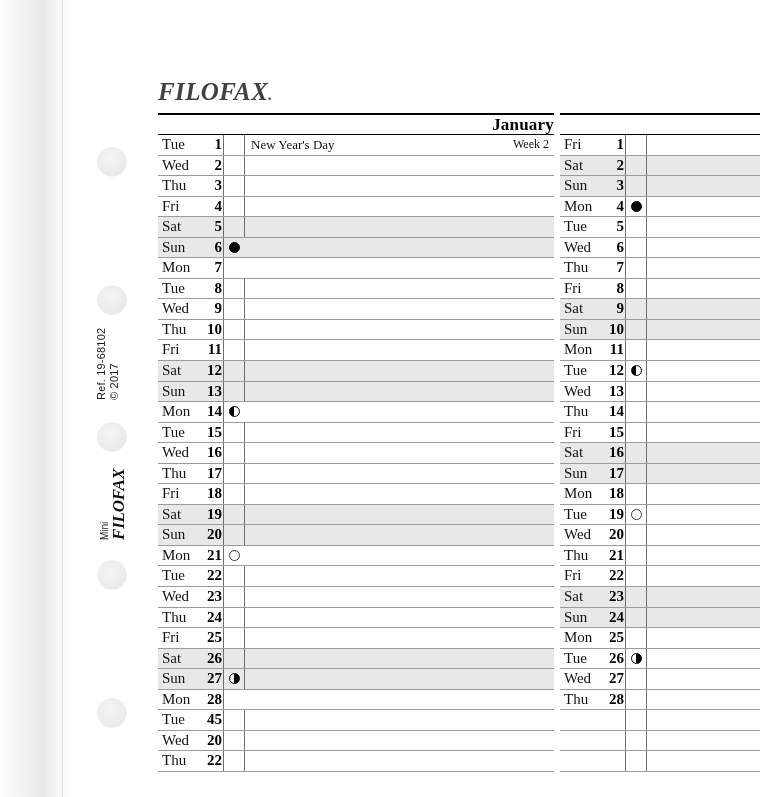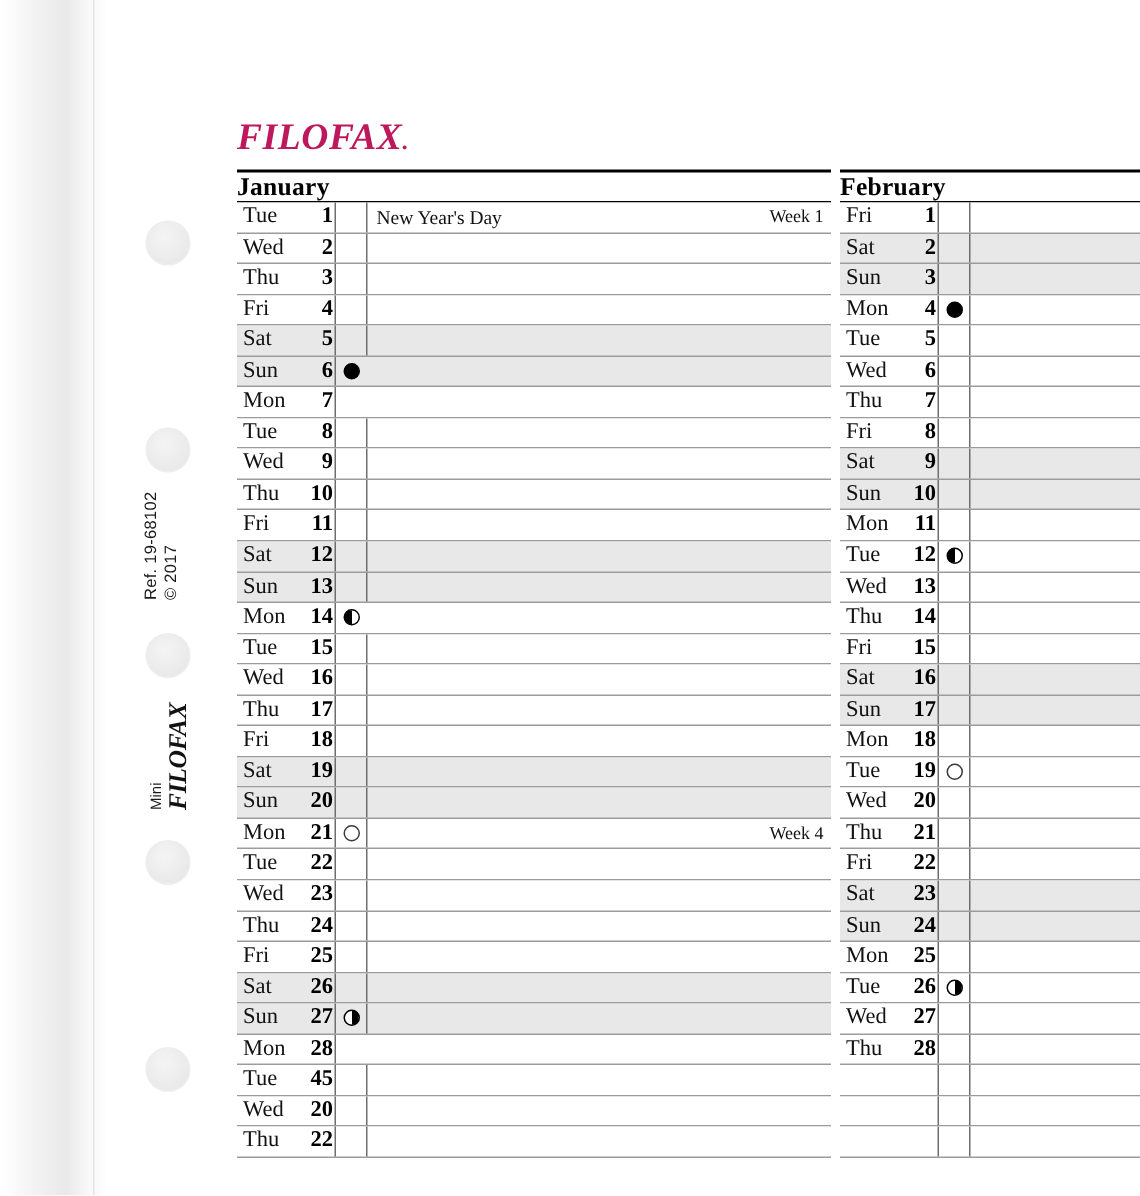--- a/index.html
+++ b/index.html
@@ -96,42 +96,42 @@
   
   .brandmark {
     position: absolute;
     left: 158px;
     top: 79px;
     font-family: "Liberation Serif", serif;
     font-style: italic;
     font-weight: bold;
     font-size: 25px;
     letter-spacing: 0.4px;
-    color: #be185d;
+    color: #404040;
     line-height: 1;
   }
   .brandmark .dot { font-size: 16px; }
 
   
   .month {
     position: absolute;
     top: 113px;
   }
   #month-jan { left: 158px; width: 396px; }
   #month-feb { left: 560px; width: 396px; }
 
   .month-title-wrap {
     position: relative;
     height: 22px;
     border-top: 2px solid #000000;
     border-bottom: 1px solid #000000;
     box-sizing: border-box;
   }
   .month-title {
-    text-align: left;
+    text-align: right;
     font-family: "Liberation Serif", serif;
     font-weight: bold;
     font-size: 17px;
     line-height: 20px;
     color: #000000;
     letter-spacing: 0.2px;
   }
 
   .rows { position: relative; }
 
@@ -259,21 +259,21 @@
     <div class="month" id="month-jan">
       <div class="month-title-wrap">
         <div class="month-title">January</div>
       </div>
       <div class="rows" id="rows-jan">
           <div class="drow">
             <div class="c-day">Tue</div>
             <div class="c-num">1</div>
             <div class="c-moon"></div>
             <div class="c-note">
-              <span class="week-text">Week 1</span>
+              <span class="week-text">Week 2</span>
               <span class="note-text">New Year's Day</span>
             </div>
           </div>
           <div class="drow">
             <div class="c-day">Wed</div>
             <div class="c-num">2</div>
             <div class="c-moon"></div>
             <div class="c-note">
               <span class="week-text"></span>
               <span class="note-text"></span>
@@ -431,24 +431,20 @@
             <div class="c-note">
               <span class="week-text"></span>
               <span class="note-text"></span>
             </div>
           </div>
           <div class="drow">
             <div class="c-day">Mon</div>
             <div class="c-num">21</div>
             <div class="c-moon">
               <span class="moon new"></span>
-            </div>
-            <div class="c-note">
-              <span class="week-text">Week 4</span>
-              <span class="note-text"></span>
             </div>
           </div>
           <div class="drow">
             <div class="c-day">Tue</div>
             <div class="c-num">22</div>
             <div class="c-moon"></div>
             <div class="c-note">
               <span class="week-text"></span>
               <span class="note-text"></span>
             </div>

